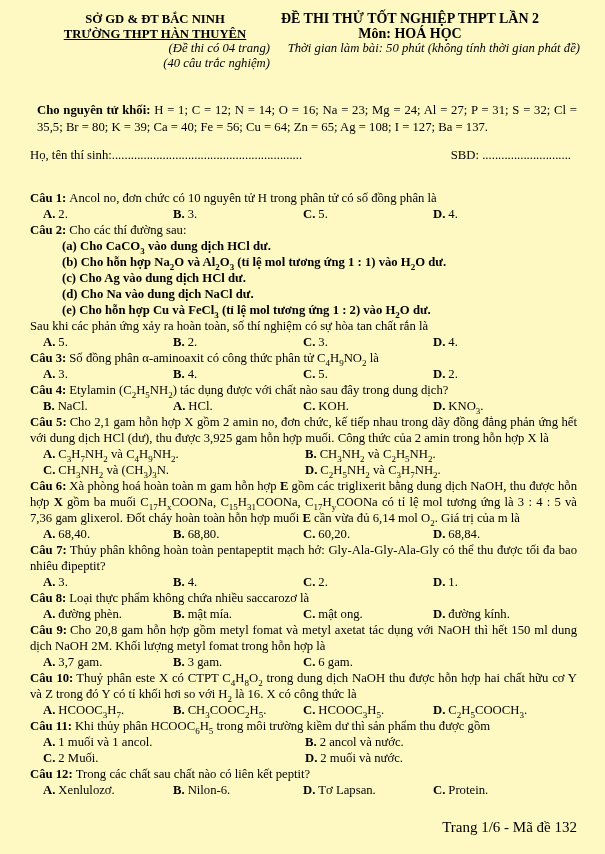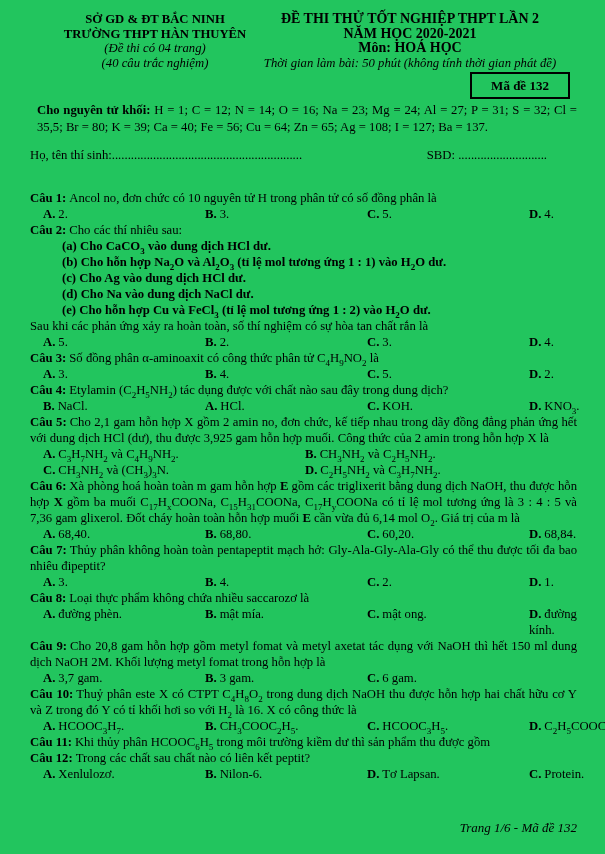--- a/index.html
+++ b/index.html
@@ -1,75 +1,73 @@
 <!DOCTYPE html>
 <html><head>
 <meta charset="utf-8">
 <style>
   * { margin:0; padding:0; box-sizing:border-box; }
   html,body { background:#e8e8e8; }
   .page {
     position:relative;
     width:605px; height:854px;
-    background:#22c55e;
+    background:#fef9c3;
     color:#000;
     font-family:"Liberation Serif", serif;
     font-size:12.7px;
     padding:10px 28px 8px 30px;
     overflow:hidden;
     margin:0 auto;
   }
   .bold { font-weight:bold; }
-  .italic { font-style:italic; }
+  .italic { font-style:italic;text-align:right; }
   .header { position:relative; height:92px; }
   .h-left { position:absolute; left:10px; top:2px; width:230px; text-align:center; line-height:14.5px; }
   .h-right { position:absolute; left:210px; top:2px; width:340px; text-align:center; line-height:14.5px; }
   .h-right .t1 { font-size:14px; }
-  .underline { }
+  .underline { text-decoration:underline; }
   .nowrap { white-space:nowrap; }
   .code-box {
     position:absolute; top:62px; right:7px;
     width:100px; height:27px;
     border:2px solid #000;
     font-weight:bold; font-size:13px;
     text-align:center; line-height:23px;
   }
   .atomic { text-align:justify; line-height:16.5px;margin-left:7px; }
   .candidate { display:flex; margin-top:13px; }
-  .candidate .sbd { margin-left:auto; margin-right:30px; }
+  .candidate .sbd { margin-left:auto; margin-right:6px; }
   .questions { margin-top:27px; }
   .q p { line-height:16px; }
   .stem { text-align:justify; }
   .qn { font-weight:bold; margin-right:3px; }
   .sub { padding-left:32px;font-weight:bold; }
-  .opts4 { display:grid; grid-template-columns:130px 130px 130px auto; padding-left:13px;gap:32px; }
+  .opts4 { display:grid; grid-template-columns:130px 130px 130px auto; padding-left:13px; }
   .opts2 { display:grid; grid-template-columns:262px auto; padding-left:13px; }
   .ol { font-weight:bold; margin-right:3px; }
   sub { font-size:9px; line-height:0; }
-  .footer { position:absolute; right:28px; bottom:18px; font-size:13px;font-style:italic; }
+  .footer { position:absolute; right:28px; bottom:18px; font-size:15px; }
 </style>
 </head>
 <body>
 
 <div class="page">
 
   <div class="header">
     <div class="h-left">
       <div class="bold">SỞ GD &amp; ĐT BẮC NINH</div>
       <div class="bold underline">TRƯỜNG THPT HÀN THUYÊN</div>
       <div class="italic">(Đề thi có 04 trang)</div>
       <div class="italic">(40 câu trắc nghiệm)</div>
     </div>
     <div class="h-right">
       <div class="bold t1">ĐỀ THI THỬ TỐT NGHIỆP THPT LẦN 2</div>
-      <div class="bold t1">NĂM HỌC 2020-2021</div>
       <div class="bold t1">Môn: HOÁ HỌC</div>
       <div class="italic nowrap">Thời gian làm bài: 50 phút (không tính thời gian phát đề)</div>
     </div>
-    <div class="code-box">Mã đề 132</div>
   </div>
 
   <p class="atomic"><span class="bold">Cho nguyên tử khối:</span> <span>H = 1; C = 12; N = 14; O = 16; Na = 23; Mg = 24; Al = 27; P = 31; S = 32; Cl = 35,5;  Br = 80; K = 39; Ca = 40; Fe = 56; Cu = 64; Zn = 65; Ag = 108;  I = 127; Ba = 137.</span></p>
 
   <div class="candidate">
     <span><span>Họ, tên thí sinh:</span><span>............................................................</span></span>
     <span class="sbd"><span>SBD:</span> <span>............................</span></span>
   </div>
 
   <div class="questions">
@@ -78,21 +76,21 @@
       <p class="stem"><b class="qn">Câu 1:</b><span>Ancol no, đơn chức có 10 nguyên tử H trong phân tử có số đồng phân là</span></p>
       <div class="opts4">
         <p><b class="ol">A.</b><span>2.</span></p>
         <p><b class="ol">B.</b><span>3.</span></p>
         <p><b class="ol">C.</b><span>5.</span></p>
         <p><b class="ol">D.</b><span>4.</span></p>
       </div>
     </section>
 
     <section class="q">
-      <p class="stem"><b class="qn">Câu 2:</b><span>Cho các thí nhiêu sau:</span></p>
+      <p class="stem"><b class="qn">Câu 2:</b><span>Cho các thí đường sau:</span></p>
       <p class="sub">(a) Cho CaCO<sub>3</sub> vào dung dịch HCl dư.</p>
       <p class="sub">(b) Cho hỗn hợp Na<sub>2</sub>O và Al<sub>2</sub>O<sub>3</sub> (tỉ lệ mol tương ứng 1 : 1) vào H<sub>2</sub>O dư.</p>
       <p class="sub">(c) Cho Ag vào dung dịch HCl dư.</p>
       <p class="sub">(d) Cho Na vào dung dịch NaCl dư.</p>
       <p class="sub">(e) Cho hỗn hợp Cu và FeCl<sub>3</sub> (tỉ lệ mol tương ứng 1 : 2) vào H<sub>2</sub>O dư.</p>
       <p class="stem">Sau khi các phản ứng xảy ra hoàn toàn, số thí nghiệm có sự hòa tan chất rắn là</p>
       <div class="opts4">
         <p><b class="ol">A.</b><span>5.</span></p>
         <p><b class="ol">B.</b><span>2.</span></p>
         <p><b class="ol">C.</b><span>3.</span></p>
@@ -174,20 +172,26 @@
       <div class="opts4">
         <p><b class="ol">A.</b><span>HCOOC<sub>3</sub>H<sub>7</sub>.</span></p>
         <p><b class="ol">B.</b><span>CH<sub>3</sub>COOC<sub>2</sub>H<sub>5</sub>.</span></p>
         <p><b class="ol">C.</b><span>HCOOC<sub>3</sub>H<sub>5</sub>.</span></p>
         <p><b class="ol">D.</b><span>C<sub>2</sub>H<sub>5</sub>COOCH<sub>3</sub>.</span></p>
       </div>
     </section>
 
     <section class="q">
       <p class="stem"><b class="qn">Câu 11:</b><span>Khi thủy phân HCOOC<sub>6</sub>H<sub>5</sub> trong môi trường kiềm dư thì sản phẩm thu được gồm</span></p>
+      <div class="opts2">
+        <p><b class="ol">A.</b><span>1 muối và 1 ancol.</span></p>
+        <p><b class="ol">B.</b><span>2 ancol và nước.</span></p>
+        <p><b class="ol">C.</b><span>2 Muối.</span></p>
+        <p><b class="ol">D.</b><span>2 muối và nước.</span></p>
+      </div>
     </section>
 
     <section class="q">
       <p class="stem"><b class="qn">Câu 12:</b><span>Trong các chất sau chất nào có liên kết peptit?</span></p>
       <div class="opts4">
         <p><b class="ol">A.</b><span>Xenlulozơ.</span></p>
         <p><b class="ol">B.</b><span>Nilon-6.</span></p>
         <p><b class="ol">D.</b><span>Tơ Lapsan.</span></p>
         <p><b class="ol">C.</b><span>Protein.</span></p>
       </div>

